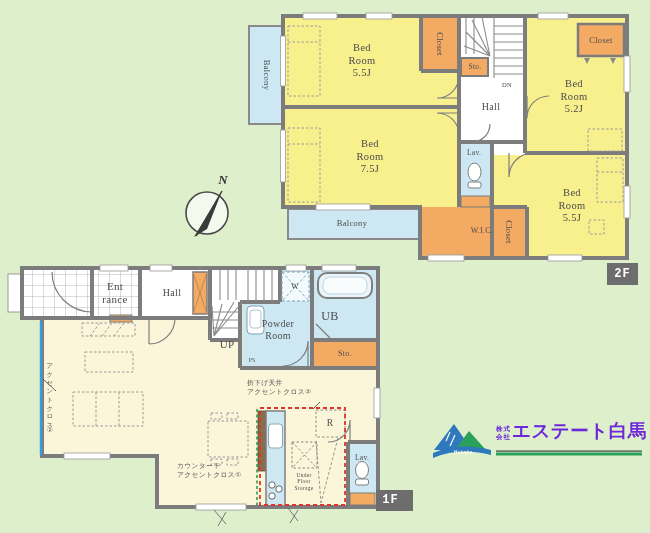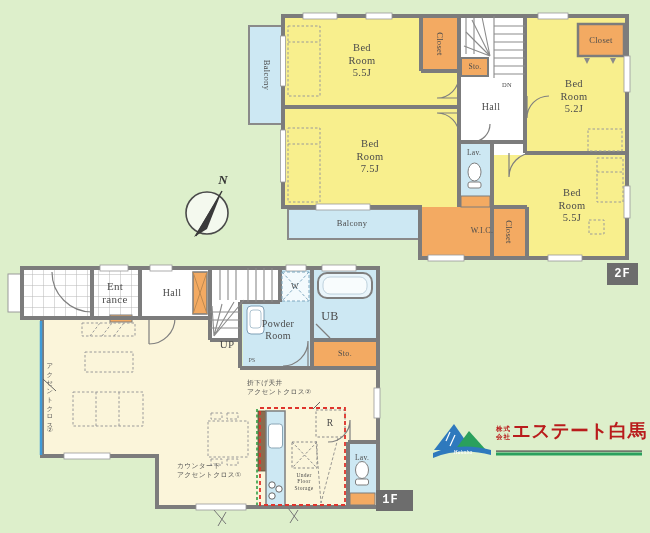--- a/index.html
+++ b/index.html
@@ -8,21 +8,21 @@
   .stage svg{position:absolute;left:0;top:0;z-index:1;}
   .lbl{position:absolute;z-index:2;transform:translate(-50%,-50%);color:#4c4c4c;
        white-space:pre-line;text-align:center;line-height:1.2;letter-spacing:.3px;}
   .v{transform:translate(-50%,-50%) rotate(90deg);}
   .vjp{transform:translate(-50%,-50%);writing-mode:vertical-rl;
        font-family:"Liberation Sans","DejaVu Sans",sans-serif;letter-spacing:1px;}
   .tl{transform:none;text-align:left;}
   .jp{font-family:"Liberation Sans","DejaVu Sans",sans-serif;color:#555;}
   .badge{position:absolute;z-index:3;background:#6d6d6d;color:#fff;text-align:center;
          font-size:12px;font-weight:bold;letter-spacing:1px;font-family:Liberation Mono, monospace;}
-  .navy{color:#b91c1c;font-family:"Liberation Sans","DejaVu Sans",sans-serif;font-weight:bold;}
+  .navy{color:#6d28d9;font-family:"Liberation Sans","DejaVu Sans",sans-serif;font-weight:bold;}
   .hakuba{color:#fff;font-style:italic;font-family:"Liberation Serif",serif;}
   .n-mark{font-style:italic;color:#333;}
 </style>
 </head>
 <body>
 
 <div class="stage">
 
 <svg width="650" height="533" viewBox="0 0 650 533">
   <defs>

